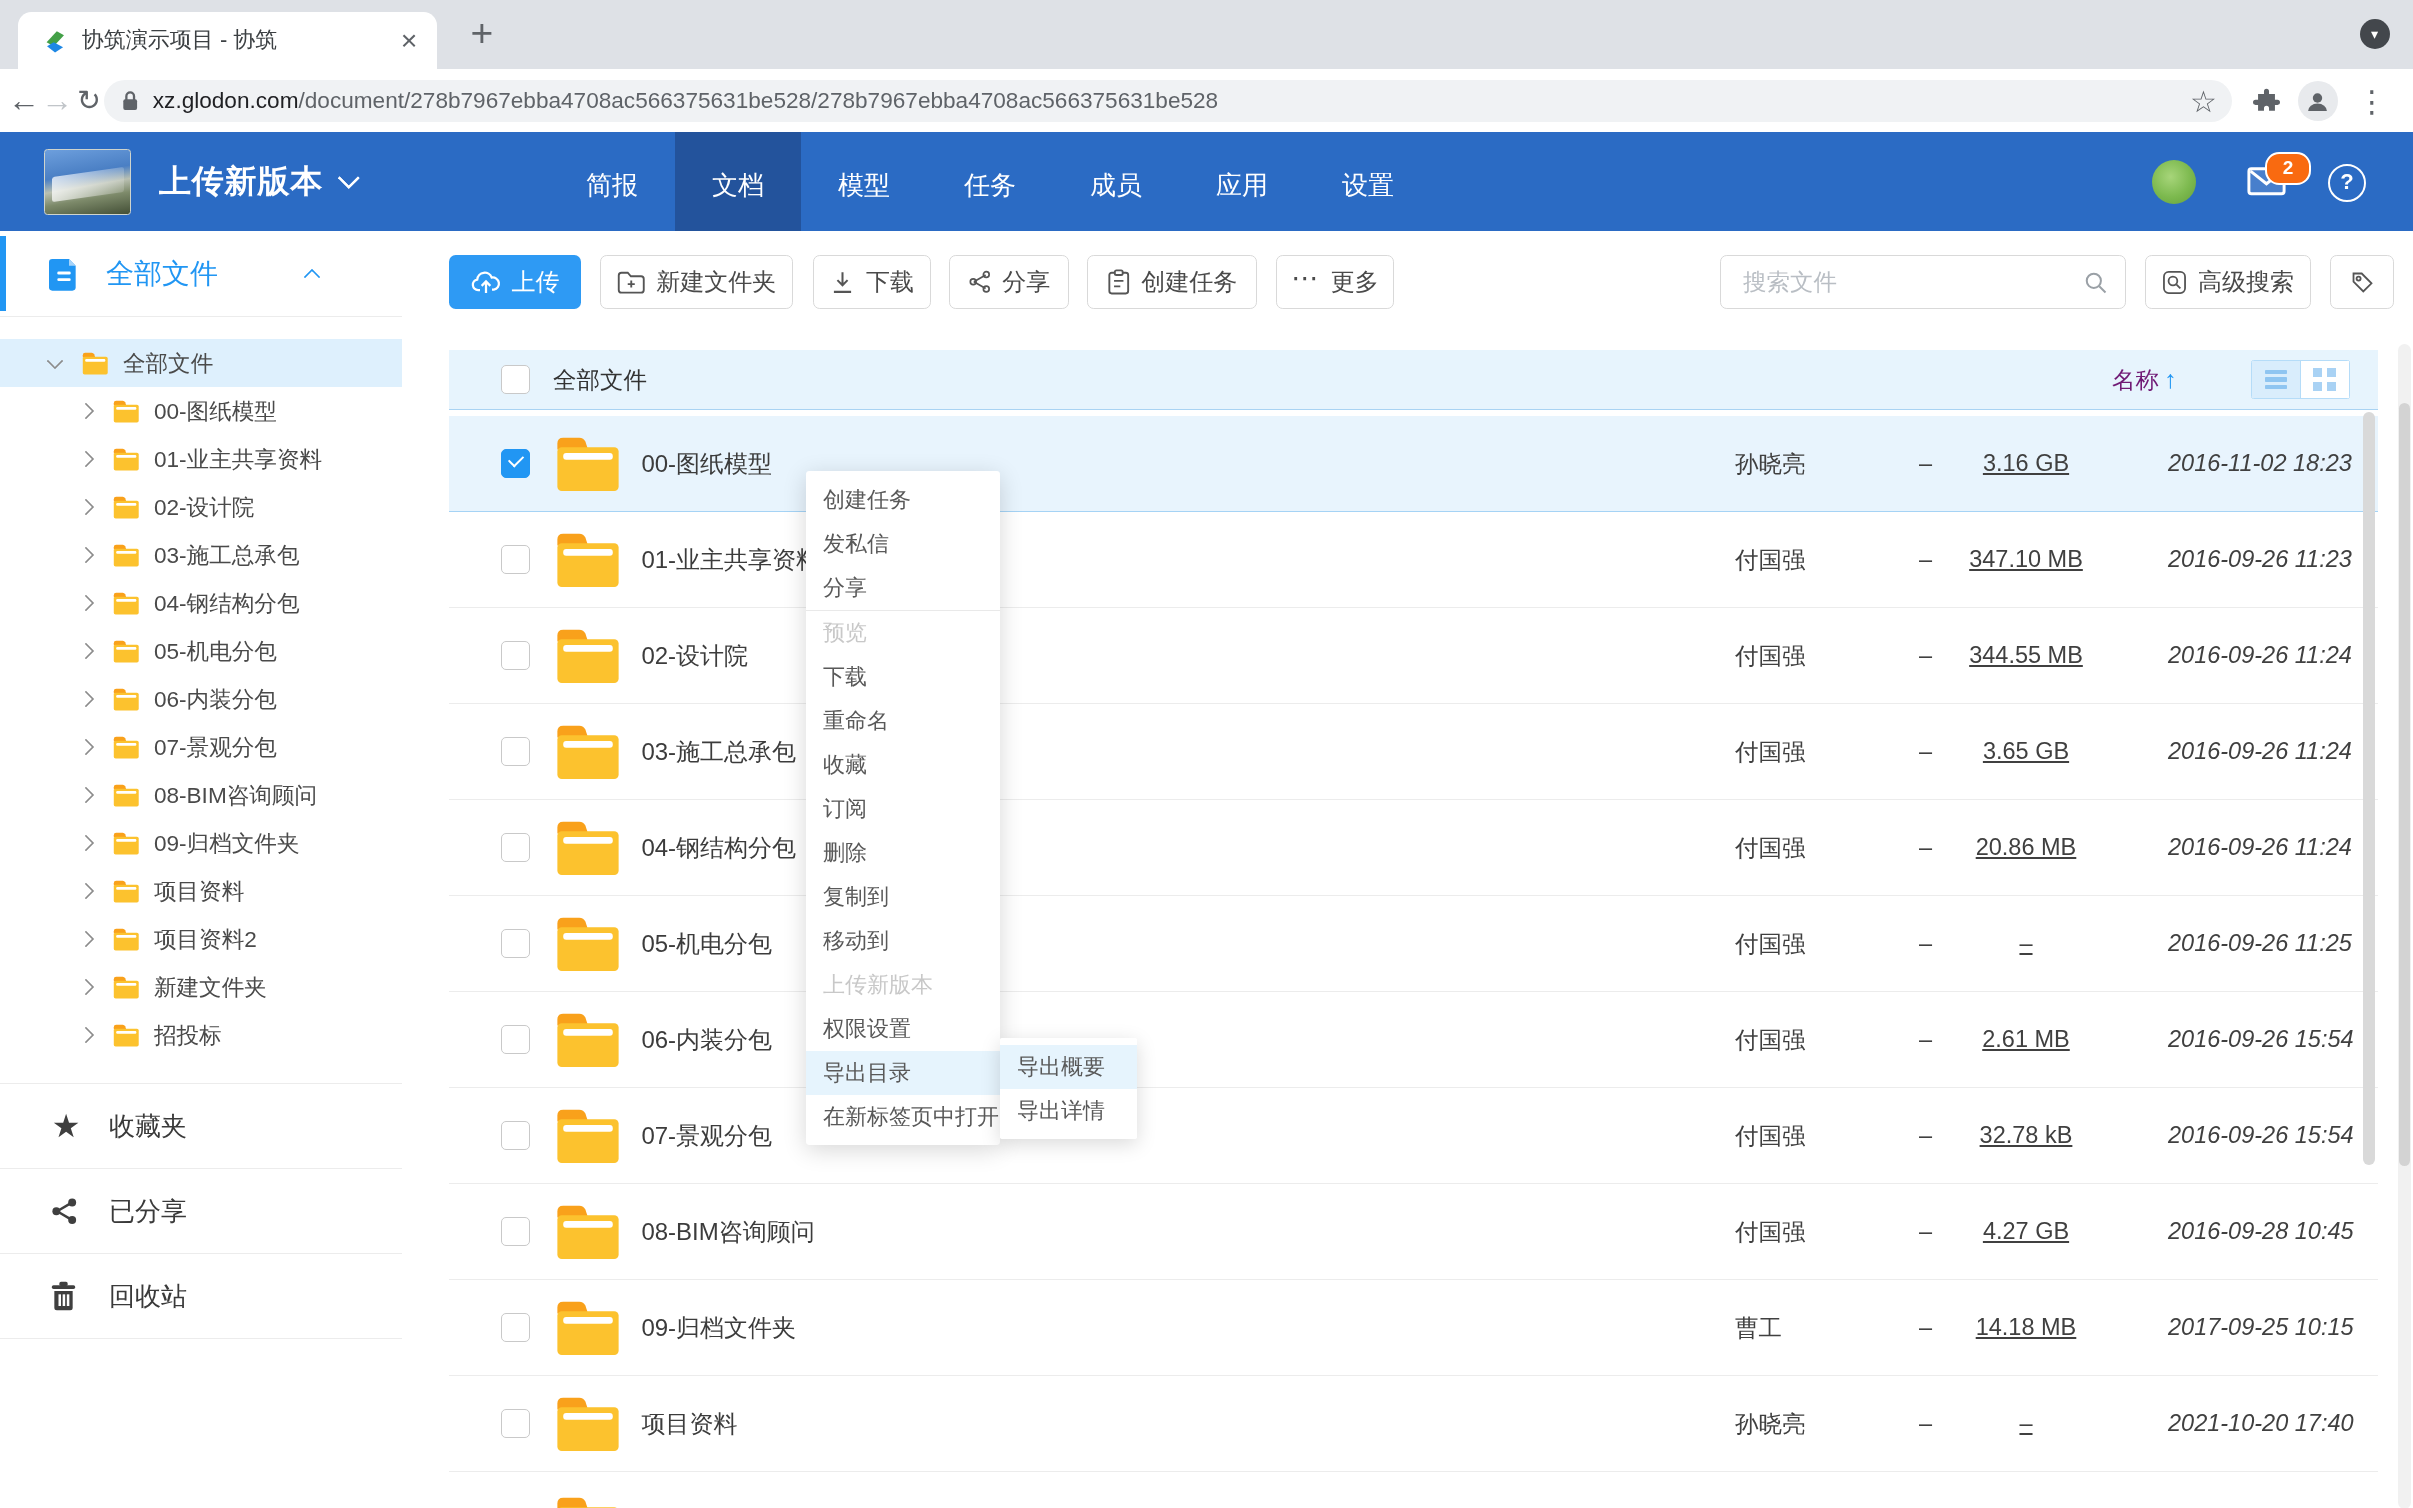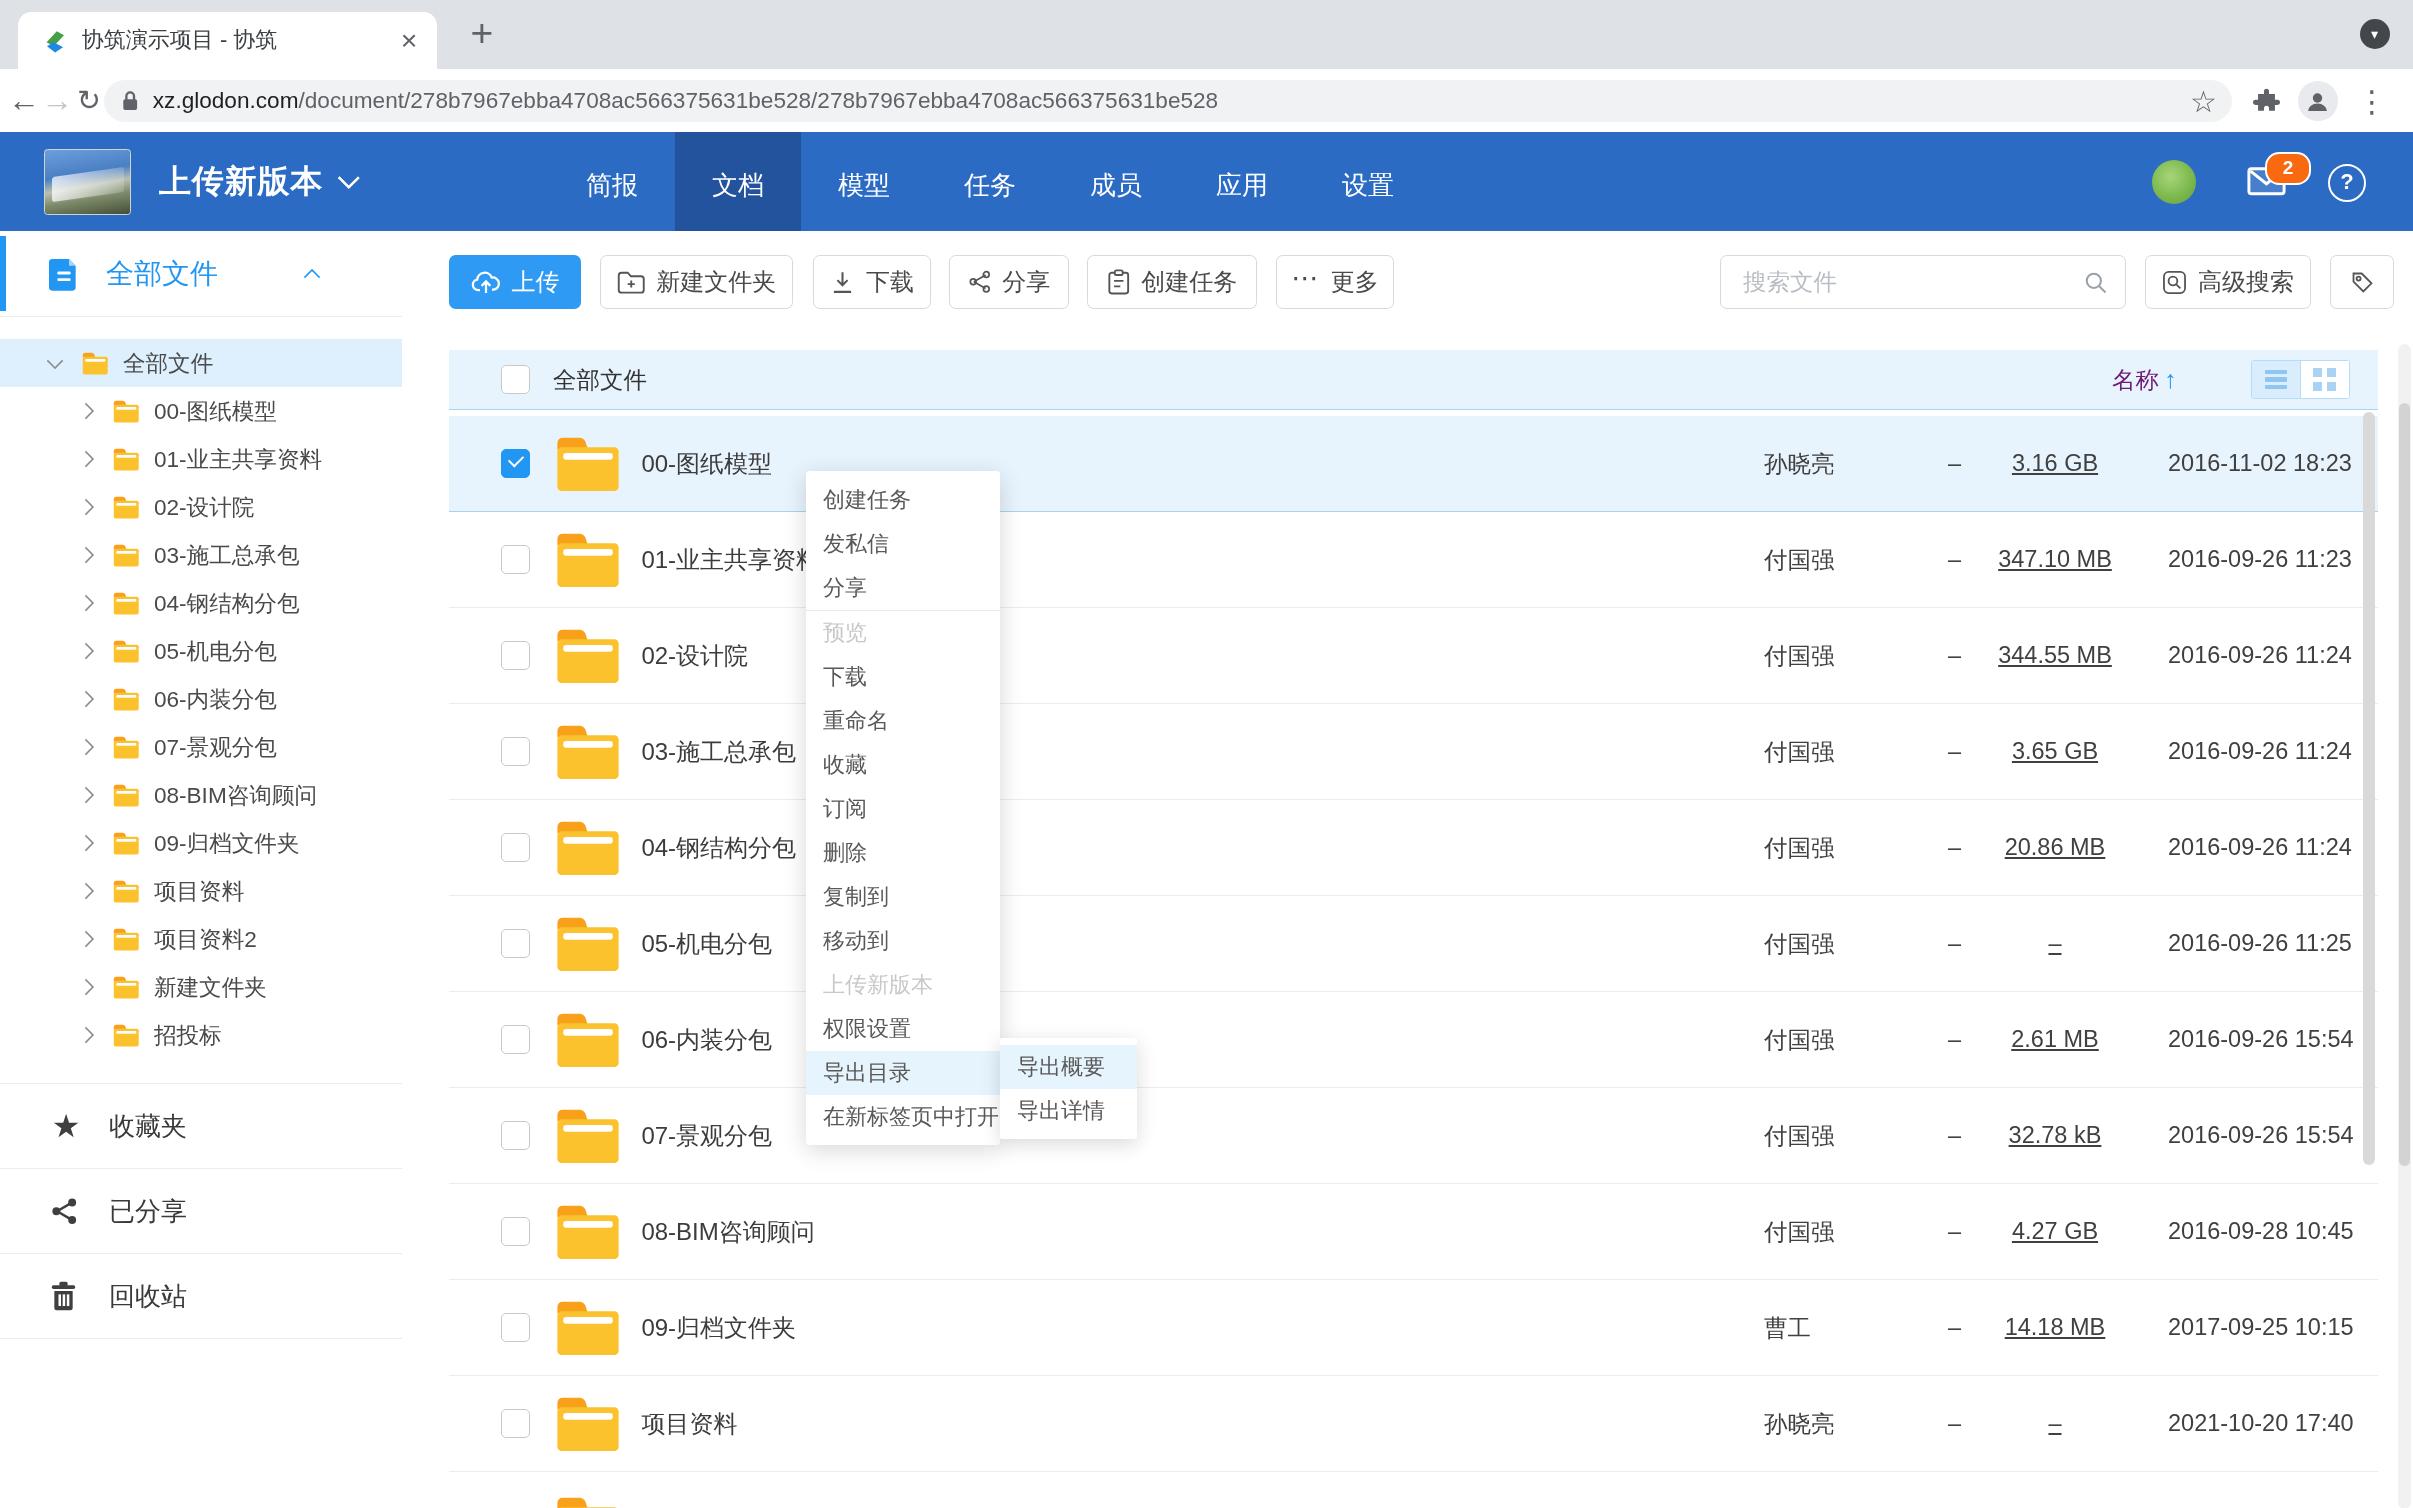--- a/index.html
+++ b/index.html
@@ -107,21 +107,21 @@
   .trow.selected{background:#e8f4fd;border-bottom:1.7px solid #a5d3f5;}
   .trow .cb{margin-left:52px;}
   .trow.selected .cb{background:#2196f3;border-color:#2196f3;}
   .trow.selected .cb:after{content:"";position:absolute;left:6.7px;top:5px;width:11.7px;height:6.7px;border-left:2.5px solid #fff;border-bottom:2.5px solid #fff;transform:rotate(-45deg);}
   .trow .rfold{margin-left:23.5px;flex:0 0 auto;}
   .trow .rname{margin-left:18.4px;flex:1;font-size:24px;color:#3c3c3c;white-space:nowrap;overflow:hidden;}
   .gcell{font-size:23.5px;color:#404040;white-space:nowrap;}
   .rowner{width:161px;}
   .rshared{width:59px;text-align:center;}
   .rsize{width:142px;text-align:center;text-decoration:underline;}
-  .rdate{width:176px;margin-left:42px;margin-right:34px;}
+  .rdate{width:176px;margin-left:71px;margin-right:34px;font-style:italic;}
   .trow-partial{display:flex;height:32px;overflow:hidden;}
   .trow-partial .rfold{margin-left:104px;margin-top:17px;}
 
   
   .cmenu{position:absolute;left:806px;top:471px;width:194px;background:#fff;border-radius:3.4px;box-shadow:0 5px 23.5px rgba(0,0,0,.16);padding:6.7px 0;z-index:40;}
   .mitem{height:44px;line-height:44px;padding-left:17px;font-size:22px;color:#595959;white-space:nowrap;}
   .mitem.disabled{color:#c8c8c8;}
   .mitem.highlight{background:#e6f4fd;}
   .msep{height:0;border-top:0.8px solid #e9e9e9;margin:0;}
   .submenu{position:absolute;left:1000px;top:1038px;width:137px;background:#fff;border-radius:1.7px;box-shadow:0 5px 20px rgba(0,0,0,.15);padding:6.7px 0;z-index:41;}

